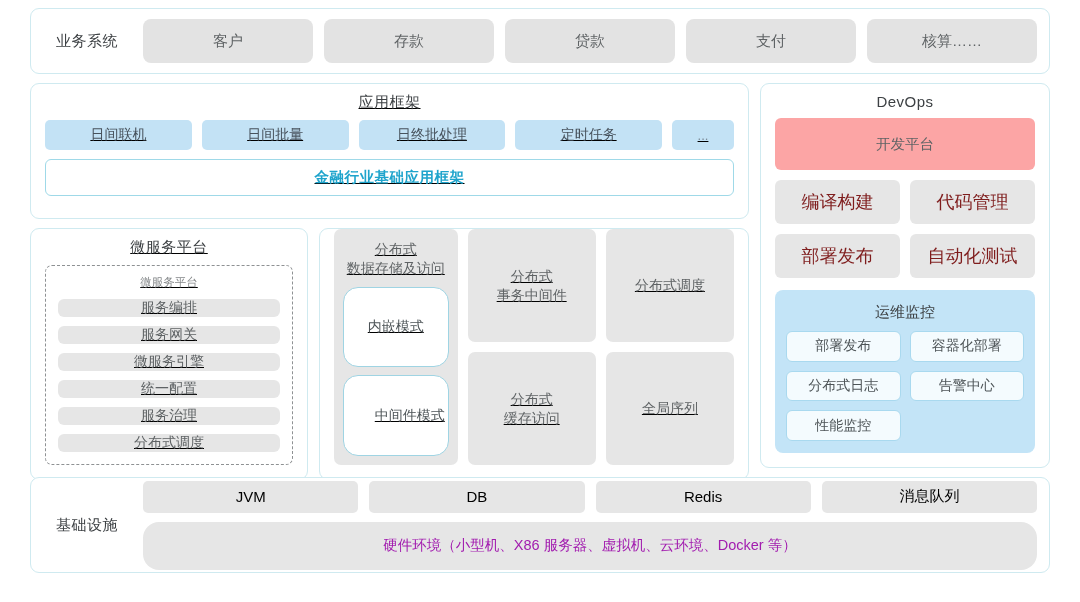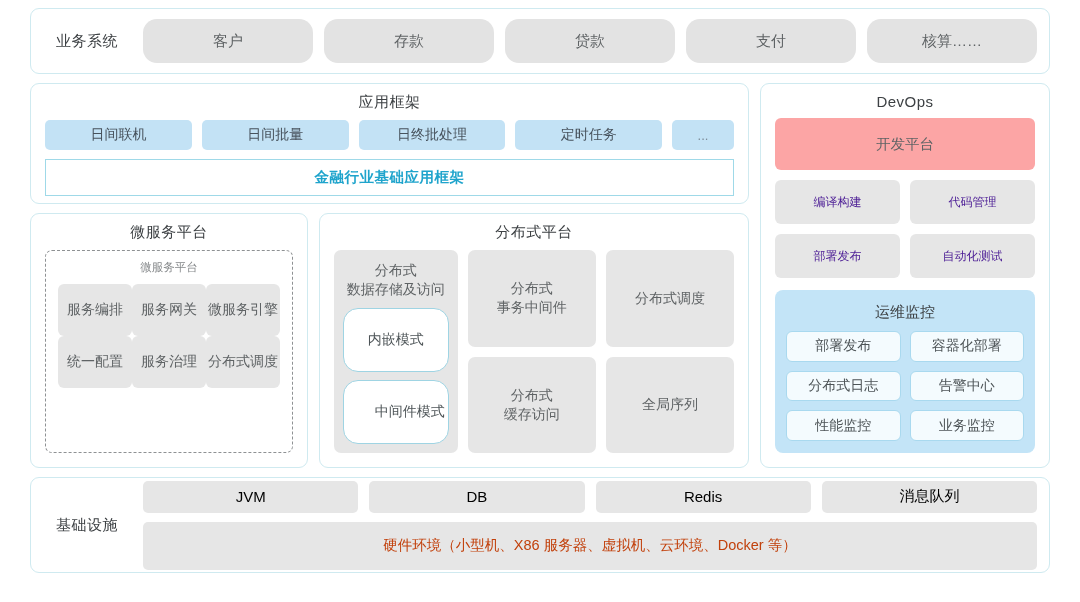--- a/index.html
+++ b/index.html
@@ -36,21 +36,21 @@
     text-align: center;
     font-size: 15px;
     color: #3d4144;
     letter-spacing: .5px;
   }
   .biz-tiles { display: flex; flex: 1; gap: 11px; }
   .biz-tile {
     flex: 1;
     height: 44px;
     background: #e3e3e3;
-    border-radius: 14px;
+    border-radius: 8px;
     display: flex; align-items: center; justify-content: center;
     font-size: 15px;
     color: #5f6365;
   }
 
   
   .mid {
     display: flex;
     gap: 11px;
     height: 385px;
@@ -60,44 +60,44 @@
 
   .card-title {
     text-align: center;
     font-size: 15px;
     color: #3d4144;
     padding: 9px 0 8px;
     letter-spacing: .5px;
   }
 
   
-  .appframe { padding: 0 14px 7px; }
+  .appframe { padding: 0 14px 22px; text-decoration: underline; }
   .af-tiles { display: flex; gap: 10px; }
   .af-tile {
     flex: 1; height: 30px;
     background: #c3e2f5;
     border-radius: 5px;
     display: flex; align-items: center; justify-content: center;
     font-size: 14px; color: #47525c;
   }
   .af-tile.dots { flex: 0 0 62px; color: #7d8c99; font-size: 13px; }
   .af-bar {
     margin-top: 9px;
     height: 37px;
     background: #ffffff;
     border: 1px solid #9fd9e8;
-    border-radius: 0;
+    border-radius: 6px;
     display: flex; align-items: center; justify-content: center;
     font-size: 14.5px; font-weight: bold;
     color: #1fa4cc;
     letter-spacing: .5px;
   }
 
   
-  .mid-lower { display: flex; gap: 11px; flex: 1; }
+  .mid-lower { display: flex; gap: 11px; flex: 1; text-decoration: underline; }
   .ms-card { width: 278px; flex: 0 0 278px; display: flex; flex-direction: column; }
   .dp-card { flex: 1; display: flex; flex-direction: column; }
 
   
   .ms-dashed {
     margin: 0 14px 14px;
     flex: 1;
     border: 1.5px dashed #8e9193;
     border-radius: 7px;
     padding: 9px 12px 12px;
@@ -105,22 +105,23 @@
   }
   .ms-sub-title {
     text-align: center;
     font-size: 11.5px;
     color: #86898b;
     padding-bottom: 9px;
   }
   .ms-grid {
     flex: 1;
     display: grid;
-    grid-template-columns: 1fr 1fr 1fr;
+    grid-template-columns: 1fr;
     grid-template-rows: 1fr 1fr 1fr;
+    gap: 9px;
   }
   .ms-tile {
     background: #e6e6e6;
     border-radius: 6px;
     display: flex; align-items: center; justify-content: center;
     font-size: 14px; color: #5f6365;
   }
 
   
   .dp-body {
@@ -172,21 +173,21 @@
     border-radius: 6px;
     display: flex; align-items: center; justify-content: center;
     font-size: 14.5px; color: #5f6365;
   }
   .do-row { display: flex; gap: 10px; }
   .do-tile {
     flex: 1; height: 44px;
     background: #e6e6e6;
     border-radius: 6px;
     display: flex; align-items: center; justify-content: center;
-    font-size: 12px; color: #4c1d95;
+    font-size: 18px; color: #7f1d1d;
   }
   .ops {
     flex: 1;
     background: #c3e4f7;
     border-radius: 8px;
     margin-top: 2px;
     padding: 4px 11px 12px;
     display: flex; flex-direction: column;
   }
   .ops-title {
@@ -226,23 +227,23 @@
   .infra-tile {
     flex: 1; height: 32px;
     background: #e6e6e6;
     border-radius: 5px;
     display: flex; align-items: center; justify-content: center;
     font-size: 15px; color: #000000;
   }
   .infra-bar {
     height: 48px;
     background: #e6e6e6;
-    border-radius: 5px;
-    display: flex; align-items: center; justify-content: center;
-    font-size: 14.5px; color: #c2410c;
+    border-radius: 16px;
+    display: flex; align-items: center; justify-content: center;
+    font-size: 14.5px; color: #a21caf;
   }
 </style>
 </head>
 <body>
 
 <div class="page">
 
   <div class="card biz-row">
     <div class="biz-label">业务系统</div>
     <div class="biz-tiles">
@@ -281,21 +282,20 @@
               <div class="ms-tile">服务网关</div>
               <div class="ms-tile">微服务引擎</div>
               <div class="ms-tile">统一配置</div>
               <div class="ms-tile">服务治理</div>
               <div class="ms-tile">分布式调度</div>
             </div>
           </div>
         </div>
 
         <div class="card dp-card">
-          <div class="card-title">分布式平台</div>
           <div class="dp-body">
 
             <div class="dp-col1">
               <div class="dp-tall">
                 <div class="dp-tall-label">
                   <span>分布式</span><br>
                   <span>数据存储及访问</span>
                 </div>
                 <div class="dp-sub">内嵌模式</div>
                 <div class="dp-sub">中间件模式</div>
@@ -348,21 +348,20 @@
           </div>
 
           <div class="ops">
             <div class="ops-title">运维监控</div>
             <div class="ops-grid">
               <div class="ops-tile">部署发布</div>
               <div class="ops-tile">容器化部署</div>
               <div class="ops-tile">分布式日志</div>
               <div class="ops-tile">告警中心</div>
               <div class="ops-tile">性能监控</div>
-              <div class="ops-tile">业务监控</div>
             </div>
           </div>
         </div>
       </div>
     </div>
 
   </div>
 
   <div class="card infra-row">
     <div class="infra-label">基础设施</div>

